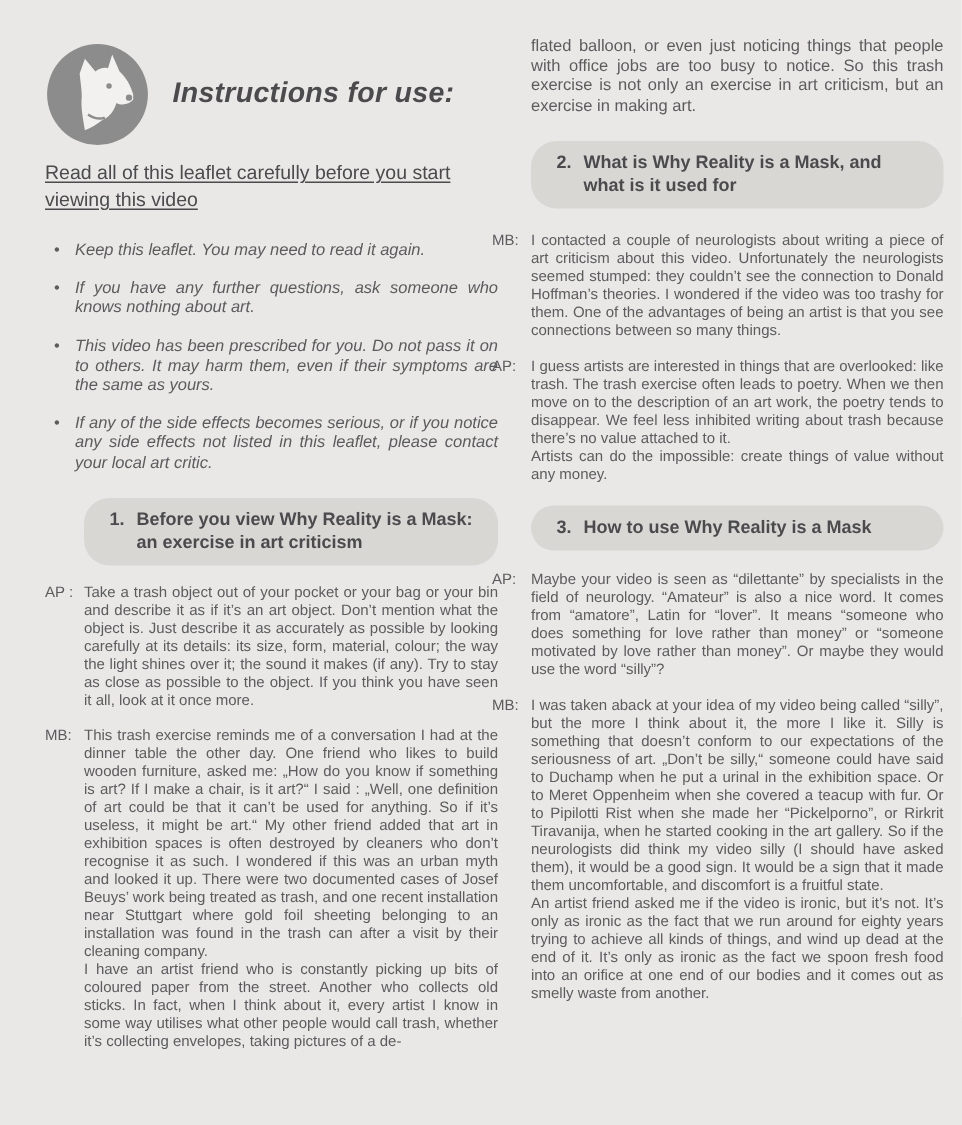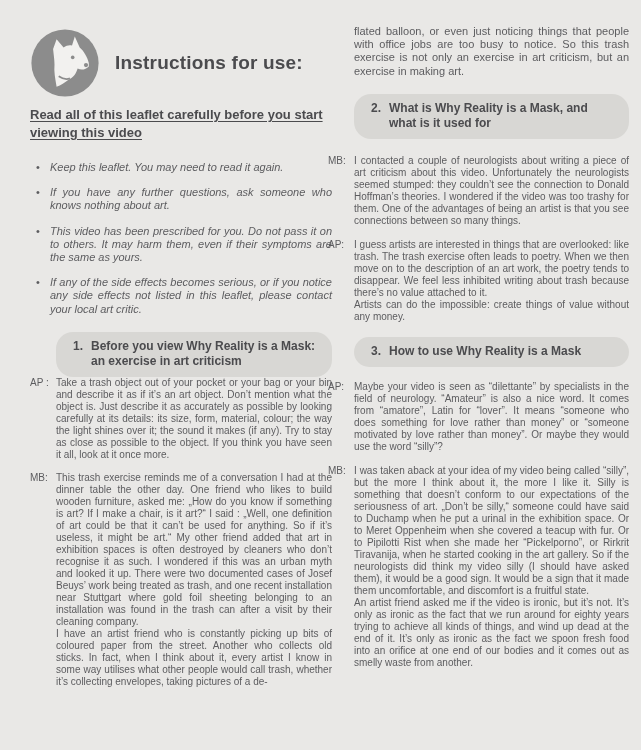--- a/index.html
+++ b/index.html
@@ -33,26 +33,27 @@
     width: 70px;
     height: 70px;
     flex: 0 0 70px;
   }
   .title {
     font-size: 19px;
     font-weight: bold;
     color: #4b4b4e;
     line-height: 1.22;
     letter-spacing: 0.2px;
+    font-style: italic;
   }
 
   .warning {
     margin-top: 4px;
     font-size: 13px;
-    font-weight: bold;
+    font-weight: normal;
     color: #4b4b4e;
     line-height: 1.35;
     text-decoration: underline;
     text-underline-offset: 2px;
   }
 
   
   .bullets { margin-top: 20px; }
   .bullet {
     display: flex;
@@ -104,21 +105,21 @@
   }
   .cont-para {
     padding-left: 26px;
     font-size: 11px;
     line-height: 1.2;
     text-align: justify;
   }
 
   .mt16 { margin-top: 16px; }
   .mt14 { margin-top: 14px; }
-  .mt13 { }
+  .mt13 { margin-top: 13px; }
   .mt12 { margin-top: 12px; }
   .mt11 { margin-top: 11px; }
 </style>
 </head>
 <body>
 
 <div class="page">
 
   <div class="col col-left">
 

